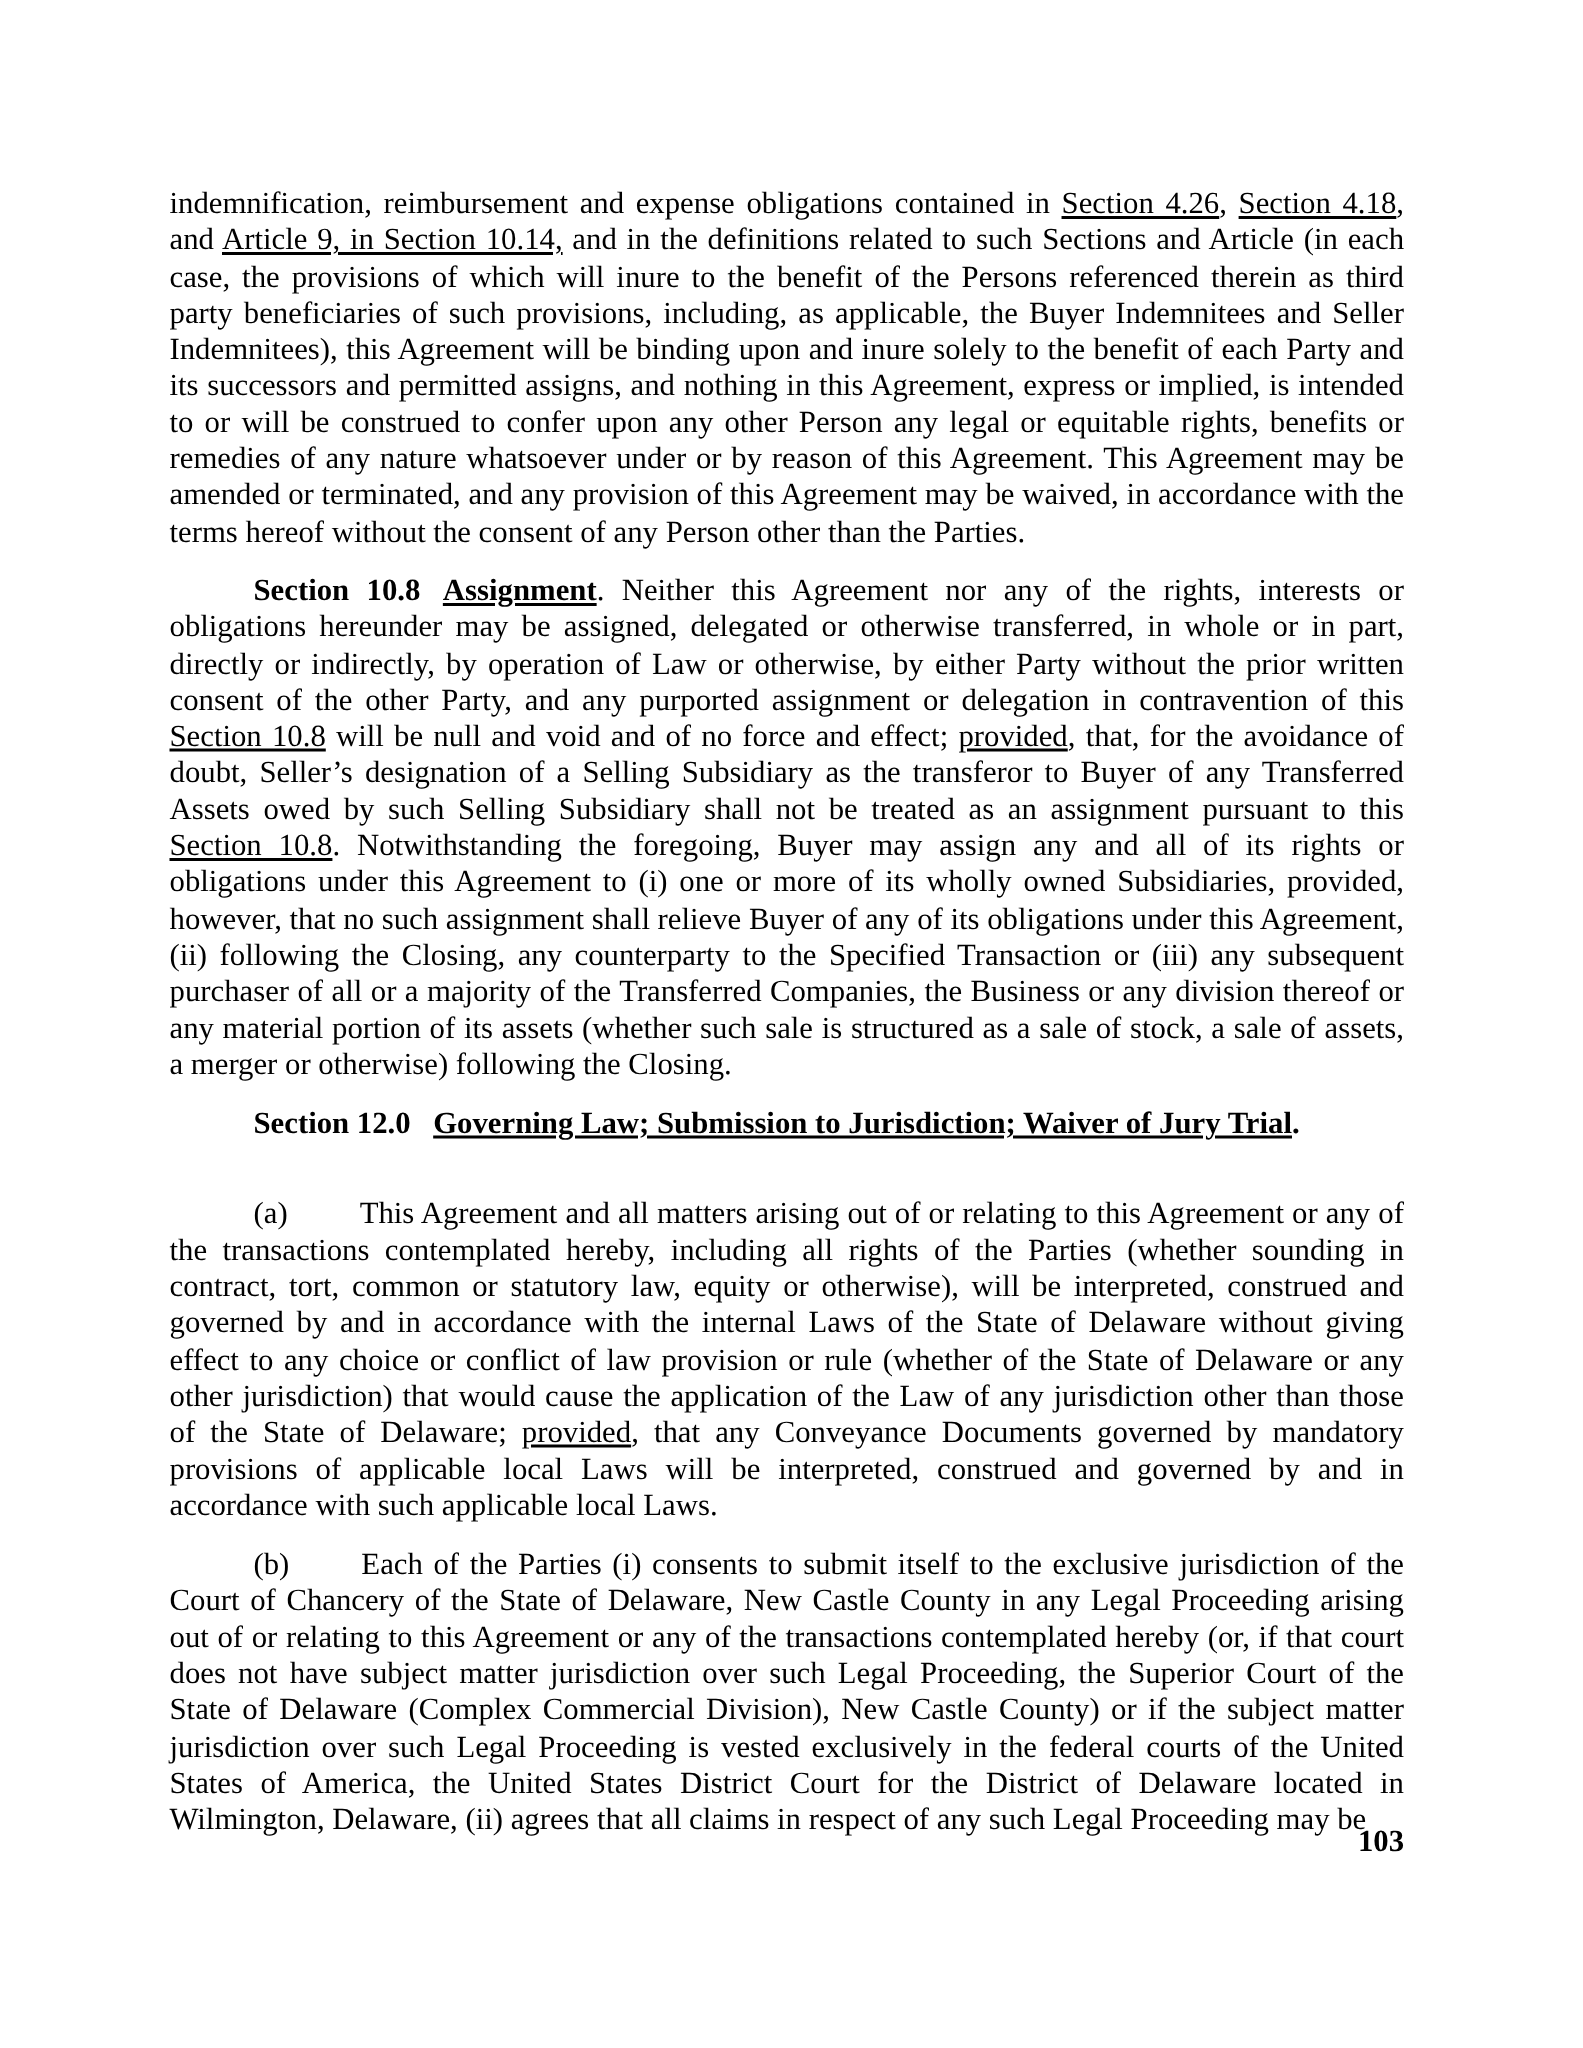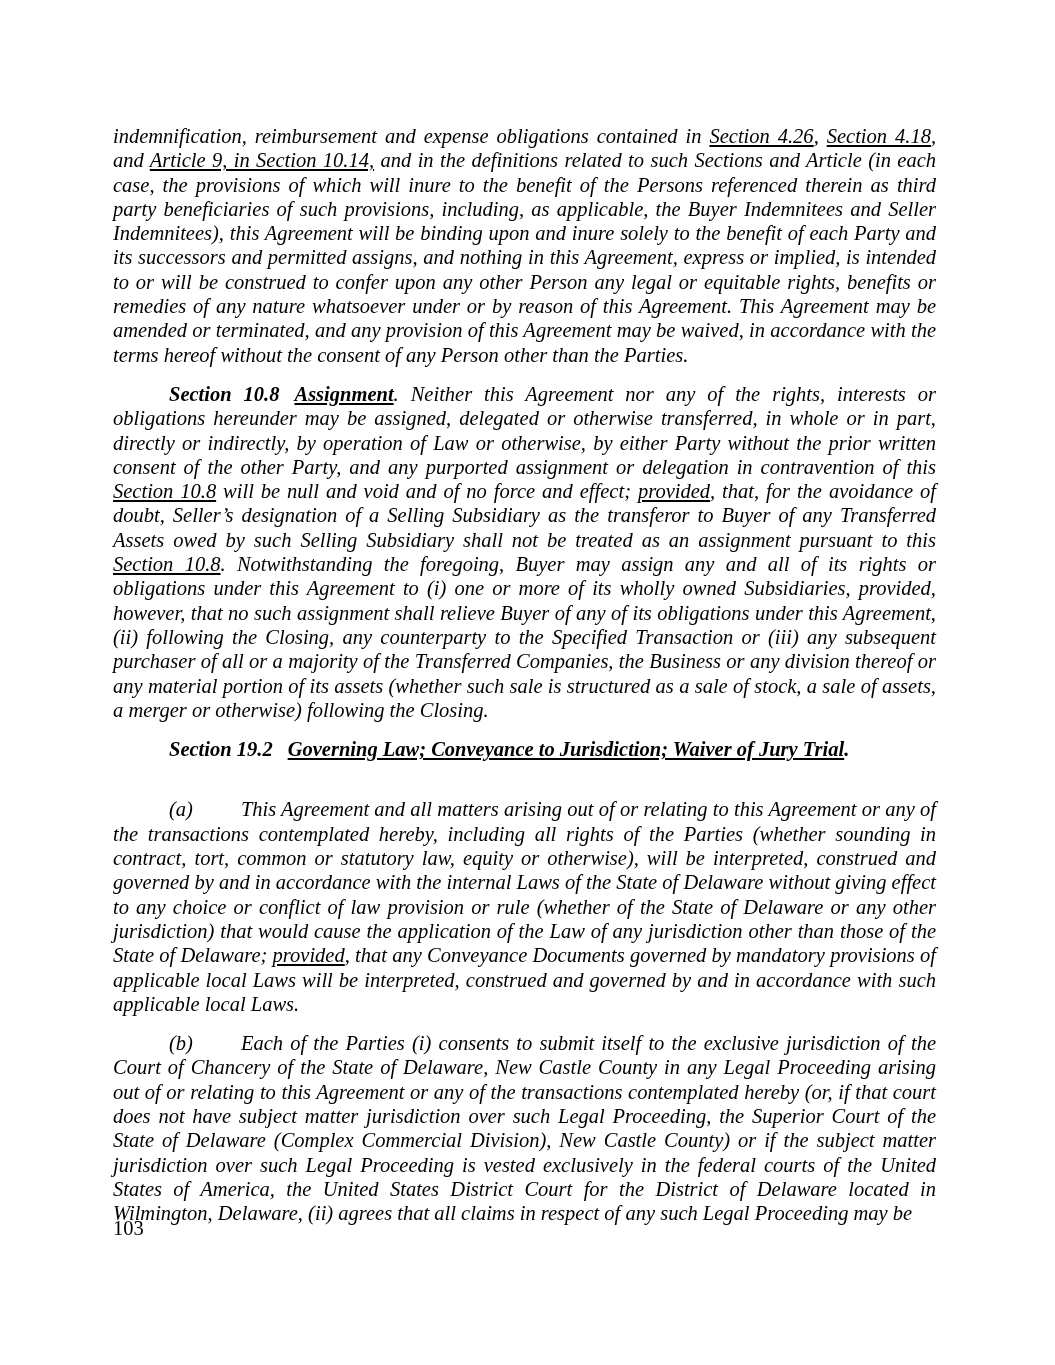--- a/index.html
+++ b/index.html
@@ -20,50 +20,50 @@
     left: 113px;
     top: 124px;
     width: 823px;
     font-size: 20.5px;
     line-height: 24.3px;
     text-align: justify;
   }
   .page-body p.para {
     margin: 15px 0 0 0;
     padding: 0;
-    font-style: italic;
   }
   .page-body p.para:first-child {
     margin-top: 0;
   }
   
   .page-body p.para:nth-child(4) {
     margin-top: 36px;
   }
   p.indent {
     text-indent: 56px;
   }
   .b { font-weight: bold; }
   .u { text-decoration: underline; }
   .tab-sm { display: inline-block; width: 15px; }
   .tab-lg { display: inline-block; width: 48px; }
   .page-footer {
     position: absolute;
     left: 113px;
     top: 1216px;
     width: 823px;
-    text-align: left;
+    text-align: right;
     font-size: 20.5px;
     line-height: 24.3px;
+    font-weight: bold;
   }
 </style>
 </head>
 <body>
 
 <div class="page-body">
     <p class="para"><span class="">indemnification, reimbursement and expense obligations contained in </span><span class="u">Section 4.26</span><span class="">, </span><span class="u">Section 4.18</span><span class="">, and </span><span class="u">Article 9, in Section 10.14,</span><span class=""> and in the definitions related to such Sections and Article (in each case, the provisions of which will inure to the benefit of the Persons referenced therein as third party beneficiaries of such provisions, including, as applicable, the Buyer Indemnitees and Seller Indemnitees), this Agreement will be binding upon and inure solely to the benefit of each Party and its successors and permitted assigns, and nothing in this Agreement, express or implied, is intended to or will be construed to confer upon any other Person any legal or equitable rights, benefits or remedies of any nature whatsoever under or by reason of this Agreement. This Agreement may be amended or terminated, and any provision of this Agreement may be waived, in accordance with the terms hereof without the consent of any Person other than the Parties.</span></p>
     <p class="para indent"><span class="b ">Section 10.8</span><span class="tab-sm"></span><span class="b u">Assignment</span><span class="">. Neither this Agreement nor any of the rights, interests or obligations hereunder may be assigned, delegated or otherwise transferred, in whole or in part, directly or indirectly, by operation of Law or otherwise, by either Party without the prior written consent of the other Party, and any purported assignment or delegation in contravention of this </span><span class="u">Section 10.8</span><span class=""> will be null and void and of no force and effect; </span><span class="u">provided</span><span class="">, that, for the avoidance of doubt, Seller’s designation of a Selling Subsidiary as the transferor to Buyer of any Transferred Assets owed by such Selling Subsidiary shall not be treated as an assignment pursuant to this </span><span class="u">Section 10.8</span><span class="">.  Notwithstanding the foregoing, Buyer may assign any and all of its rights or obligations under this Agreement to (i) one or more of its wholly owned Subsidiaries, provided, however, that no such assignment shall relieve Buyer of any of its obligations under this Agreement, (ii) following the Closing, any counterparty to the Specified Transaction or (iii) any subsequent purchaser of all or a majority of the Transferred Companies, the Business or any division thereof or any material portion of its assets (whether such sale is structured as a sale of stock, a sale of assets, a merger or otherwise) following the Closing.</span></p>
-    <p class="para indent"><span class="b ">Section 19.2</span><span class="tab-sm"></span><span class="b u">Governing Law; Conveyance to Jurisdiction; Waiver of Jury Trial</span><span class="b ">.</span></p>
+    <p class="para indent"><span class="b ">Section 12.0</span><span class="tab-sm"></span><span class="b u">Governing Law; Submission to Jurisdiction; Waiver of Jury Trial</span><span class="b ">.</span></p>
     <p class="para indent"><span class="">(a)</span><span class="tab-lg"></span><span class="">This Agreement and all matters arising out of or relating to this Agreement or any of the transactions contemplated hereby, including all rights of the Parties (whether sounding in contract, tort, common or statutory law, equity or otherwise), will be interpreted, construed and governed by and in accordance with the internal Laws of the State of Delaware without giving effect to any choice or conflict of law provision or rule (whether of the State of Delaware or any other jurisdiction) that would cause the application of the Law of any jurisdiction other than those of the State of Delaware; </span><span class="u">provided</span><span class="">, that any Conveyance Documents governed by mandatory provisions of applicable local Laws will be interpreted, construed and governed by and in accordance with such applicable local Laws.</span></p>
     <p class="para indent"><span class="">(b)</span><span class="tab-lg"></span><span class="">Each of the Parties (i) consents to submit itself to the exclusive jurisdiction of the Court of Chancery of the State of Delaware, New Castle County in any Legal Proceeding arising out of or relating to this Agreement or any of the transactions contemplated hereby (or, if that court does not have subject matter jurisdiction over such Legal Proceeding, the Superior Court of the State of Delaware (Complex Commercial Division), New Castle County) or if the subject matter jurisdiction over such Legal Proceeding is vested exclusively in the federal courts of the United States of America, the United States District Court for the District of Delaware located in Wilmington, Delaware, (ii) agrees that all claims in respect of any such Legal Proceeding may be</span></p>
   </div>
 
 <div class="page-footer">103</div>
 
 </body></html>

